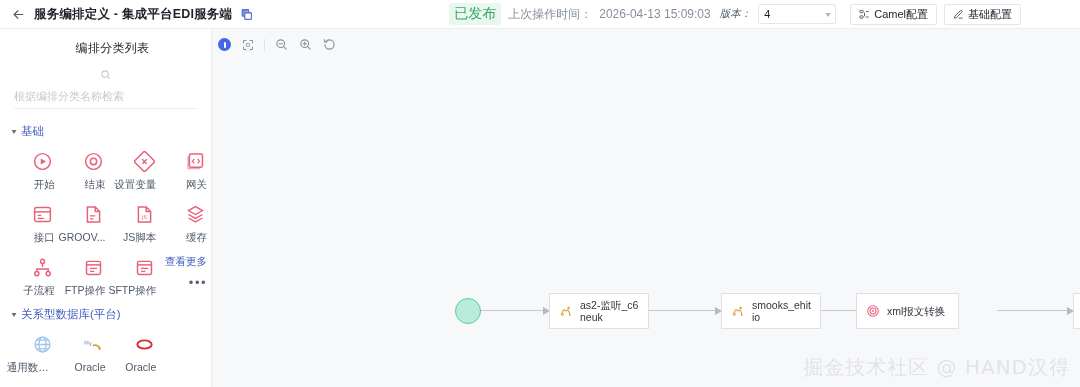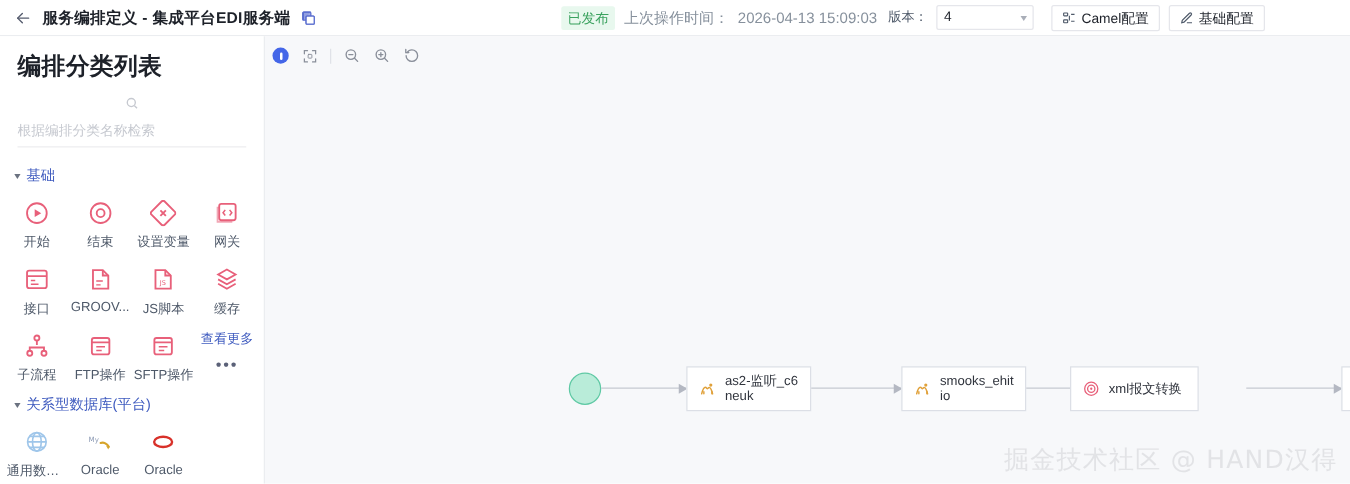--- a/index.html
+++ b/index.html
@@ -23,25 +23,25 @@
     display: flex; align-items: center; justify-content: center;
     color: #555c6e; cursor: pointer;
   }
   .doc-title {
     font-size: 12.5px; color: #1d2129; font-weight: 600;
     margin-left: 8px; white-space: nowrap; letter-spacing: .2px;
   }
   .copy-icon { margin-left: 8px; width: 13px; height: 13px; flex:0 0 13px; cursor: pointer; display:flex; align-items:center; }
   .topbar-center { display: flex; align-items: center; margin-left: 196px; gap: 7px; }
   .badge-pub {
-    background: #e8f8ee; color: #3ba25f; font-size: 11px;
+    background: #e8f8ee; color: #3ba25f; font-size: 14px;
     padding: 2px 5px; border-radius: 2px; white-space: nowrap;
   }
   .meta-text { font-size: 12px; color: #86909c; white-space: nowrap; }
-  .ver-label { font-size: 10.5px; color: #4e5969; white-space: nowrap; margin-left: 2px; }
+  .ver-label { font-size: 10.5px; color: #4e5969; white-space: nowrap; margin-left: 2px; font-style: italic; }
   .ver-select {
     width: 78px; height: 20px; border: 1px solid #e5e6eb; border-radius: 2px;
     background: #fff; display: flex; align-items: center; justify-content: space-between;
     padding: 0 5px; font-size: 11px; color: #1d2129; cursor: pointer;
   }
   .chev { font-size: 8px; color: #a9aeb8; transform: scaleX(1.3); }
   .topbar-right { display: flex; align-items: center; gap: 7px; margin-left: 14px; }
   .tbtn {
     height: 21px; border: 1px solid #e5e6eb; border-radius: 2px; background: #fff;
     display: flex; align-items: center; gap: 4px; padding: 0 8px;
@@ -52,43 +52,43 @@
   
   .body-wrap { flex: 1; display: flex; min-height: 0; }
 
   
   .sidebar {
     width: 212px; flex: 0 0 212px; background: #fff;
     border-right: 1px solid #ebedf0; display: flex; flex-direction: column;
     overflow: hidden; position: relative;
   }
   .side-title {
-    font-size: 19px; font-weight: 700; color: #1d2129;
-    padding: 11px 0 9px 14px; letter-spacing: .3px;
+    font-size: 12px; font-weight: 400; color: #1d2129;
+    padding: 11px 0 9px 14px; letter-spacing: .3px; text-align: center;
   }
   .search-row {
     margin: 0 14px 6px 14px; display: flex; align-items: center; gap: 6px;
     border-bottom: 1px solid #ededf0; padding-bottom: 6px; flex-direction: column;
   }
   .search-input {
     border: none; outline: none; font-size: 11px; color: #bfc2c9;
     background: transparent; width: 100%; font-family: inherit;
   }
   .search-input::placeholder { color: #c6c9d0; }
   .sec-header {
     display: flex; align-items: center; gap: 5px;
     padding: 9px 0 6px 12px; font-size: 11.5px; color: #3f5bbf; cursor: pointer;
   }
   .sec-caret { font-size: 8px; color: #6b7280; transform: scaleX(1.25); }
   .icon-grid {
     display: grid; grid-template-columns: repeat(4, 1fr);
     row-gap: 10px; padding: 4px 4px 0 4px;
   }
   .icon-cell {
-    display: flex; flex-direction: column; align-items: center; gap: 5px; cursor: pointer;
+    display: flex; flex-direction: column; align-items: flex-end; gap: 5px; cursor: pointer;
   }
   .icon-box { width: 24px; height: 24px; display: flex; align-items: center; justify-content: center; }
   .icon-label {
     font-size: 10.5px; color: #4e5969; max-width: 48px;
     overflow: hidden; text-overflow: ellipsis; white-space: nowrap; text-align: center;
   }
   .icon-label.link { color: #3f5bbf; }
   .dots { font-size: 13px; color: #5b6178; letter-spacing: 1.5px; line-height: 18px; }
 
   

